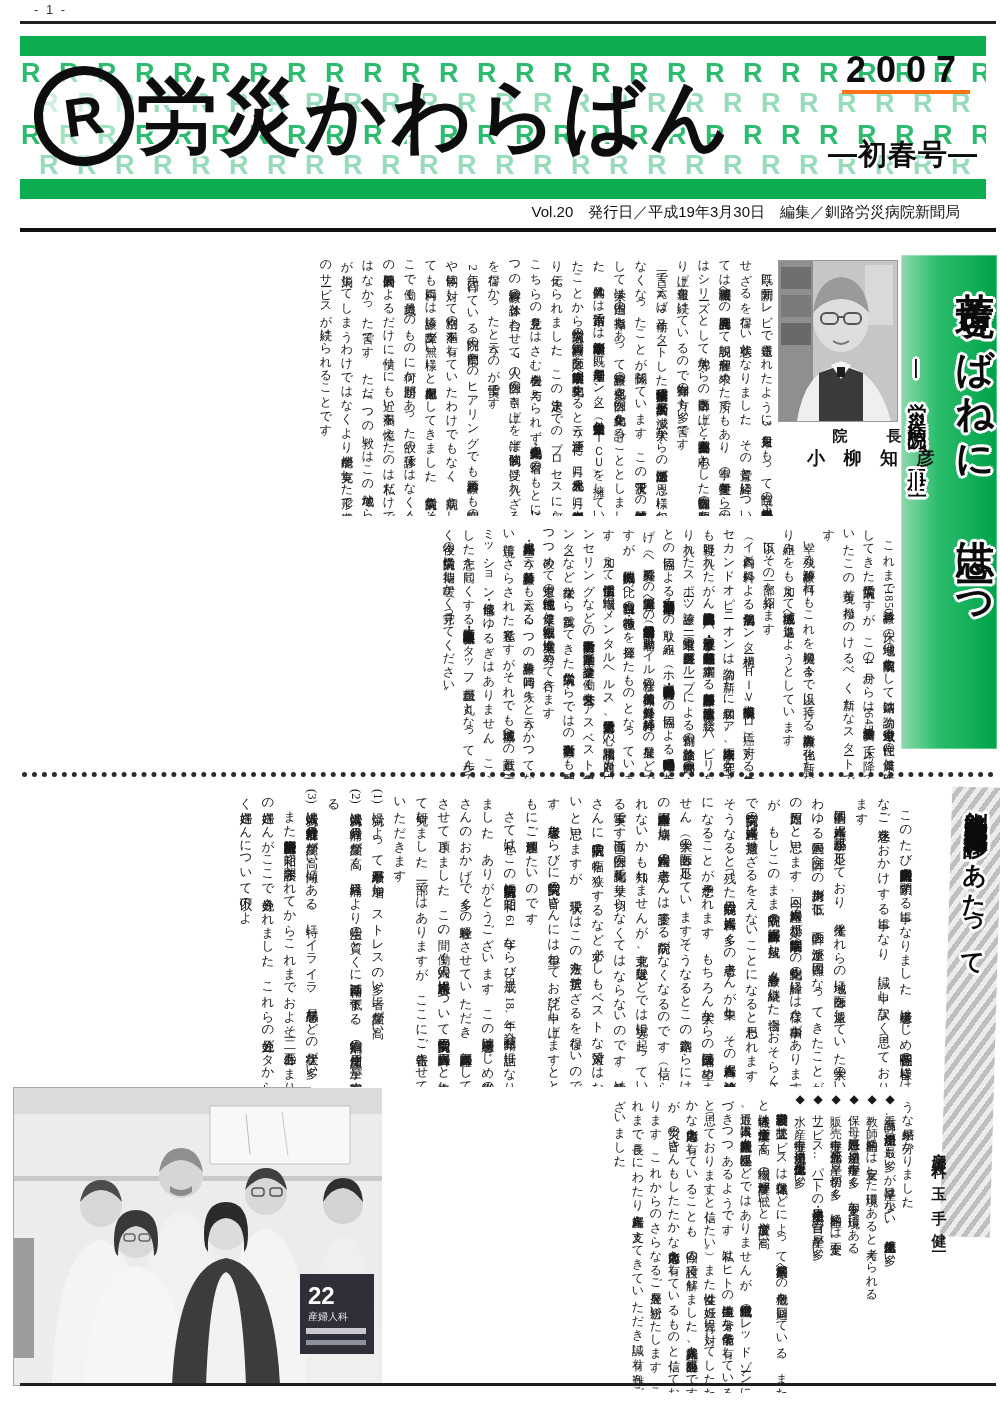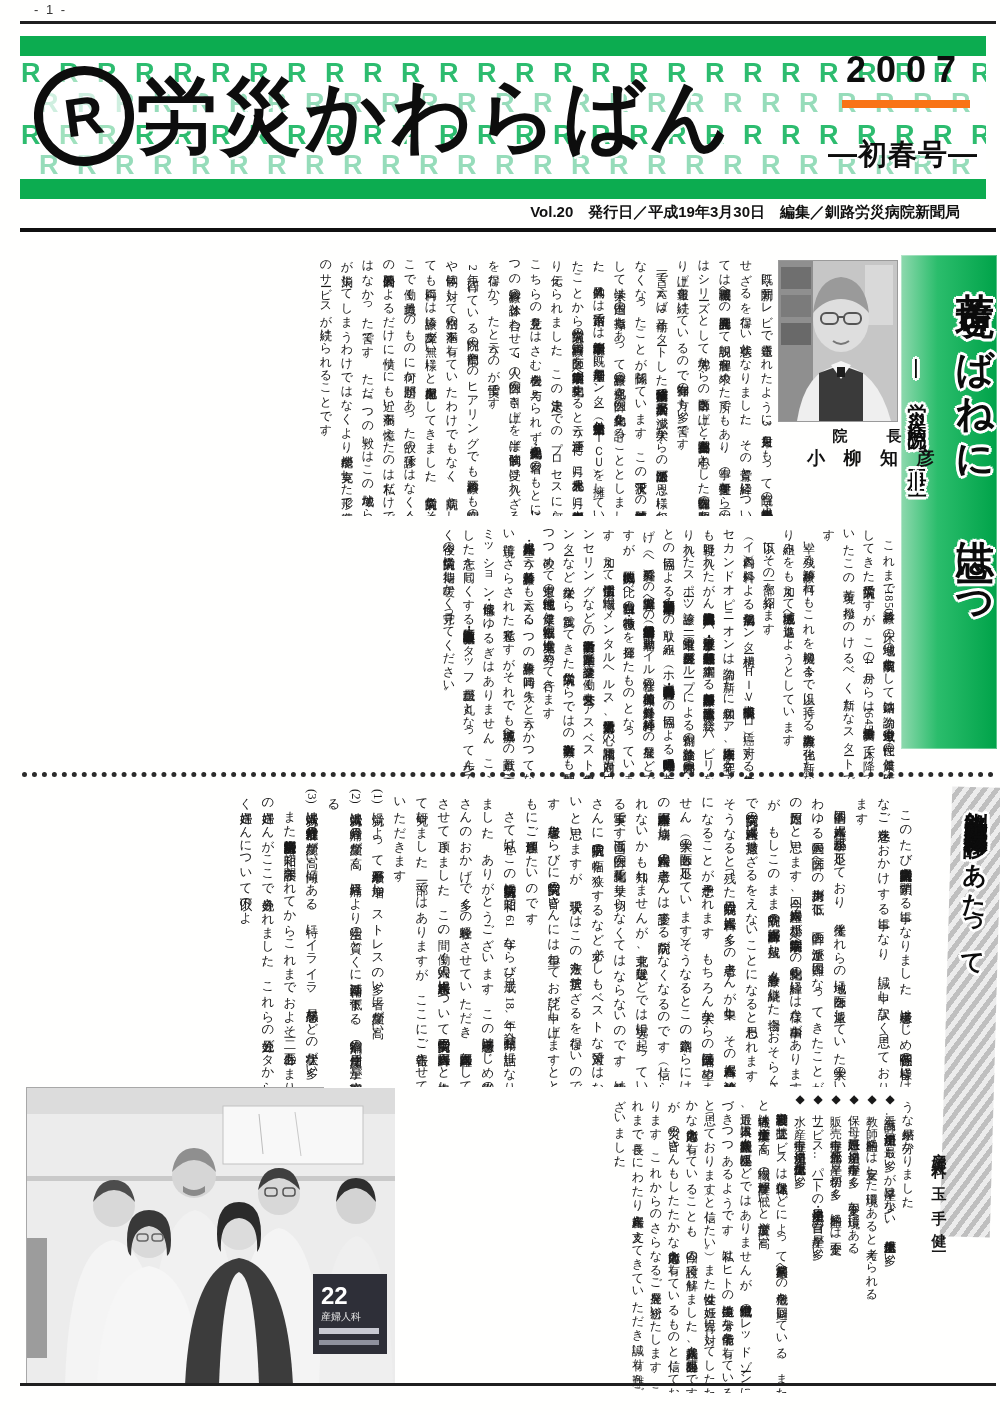--- a/index.html
+++ b/index.html
@@ -23,26 +23,26 @@
   .masthead-title{position:absolute;left:14px;top:30px;display:flex;align-items:center;}
   .logo-mark{width:82px;height:82px;border:9px solid #0d0d0d;border-radius:50%;
              display:flex;align-items:center;justify-content:center;flex:0 0 auto;
              font-family:"Liberation Sans","DejaVu Sans",sans-serif;font-weight:900;
              font-size:54px;color:#0d0d0d;transform:rotate(-8deg);background:rgba(255,255,255,.55);}
   .title-text{font-family:"Liberation Sans","DejaVu Sans",sans-serif;font-weight:900;
               font-size:80px;letter-spacing:4px;color:#0d0d0d;line-height:1;margin-left:3px;
               text-shadow:2px 2px 0 rgba(255,255,255,.9);white-space:nowrap;}
   .year{position:absolute;right:16px;top:16px;font-family:"Liberation Sans","DejaVu Sans",sans-serif;
         font-weight:900;font-size:36px;letter-spacing:10px;color:#0d0d0d;
-        border-bottom:8px solid #f97316;padding:0 4px 12px 4px;line-height:1;}
+        border-bottom:4px solid #f97316;padding:0 4px 2px 4px;line-height:1;}
   .edition{position:absolute;right:8px;top:99px;font-family:"Liberation Sans","DejaVu Sans",sans-serif;
            font-weight:900;font-size:29px;color:#0d0d0d;letter-spacing:1px;
            text-shadow:2px 2px 0 rgba(255,255,255,.9);}
   .vol-line{right:40px;top:203px;font-family:"Liberation Sans","DejaVu Sans",sans-serif;
-            font-weight:700;font-size:15px;color:#111;}
+            font-weight:400;font-size:15px;color:#111;}
 
   
   .vband{writing-mode:vertical-rl;text-orientation:mixed;white-space:pre-line;
          overflow:hidden;text-align:justify;color:#191919;}
   .a1-band1{left:20px;top:252px;width:757px;height:264px;font-size:12px;line-height:21px;}
   .a1-band2{left:20px;top:521px;width:879px;height:258px;font-size:12px;line-height:20px;}
   .a2-band1{left:12px;top:789px;width:905px;height:298px;font-size:12.5px;line-height:22px;}
   .a2-band2{left:398px;top:1092px;width:519px;height:301px;font-size:12px;line-height:18px;}
 
   
@@ -68,21 +68,21 @@
   
   .stripe{left:946px;top:787px;width:50px;height:450px;transform:rotate(1.6deg);
           background:repeating-linear-gradient(125deg,#ececec 0 5px,#bfbfbf 5px 10px);}
   .a2-head{position:absolute;top:6px;left:50%;transform:translateX(-50%);
            writing-mode:vertical-rl;font-family:"Liberation Sans","DejaVu Sans",sans-serif;
            font-weight:900;font-size:24px;letter-spacing:2px;color:#0c0c0c;line-height:1;}
   .marker-square{left:977px;top:787px;font-size:15px;color:#0c0c0c;line-height:1;}
   .a2-byline{left:929px;top:1140px;height:250px;writing-mode:vertical-rl;
              font-size:15px;font-weight:700;letter-spacing:4px;color:#161616;}
 
-  .group-photo{left:27px;top:1088px;width:296px;height:297px;background:#e9e9e9;
+  .group-photo{left:14px;top:1088px;width:296px;height:297px;background:#e9e9e9;
                box-shadow:0 0 0 1px #a8a8a8;}
   svg{display:block;}
 </style>
 </head>
 <body>
 
 <div class="page">
 
   <div class="abs pageno">- 1 -</div>
   <div class="abs rule-top"></div>

